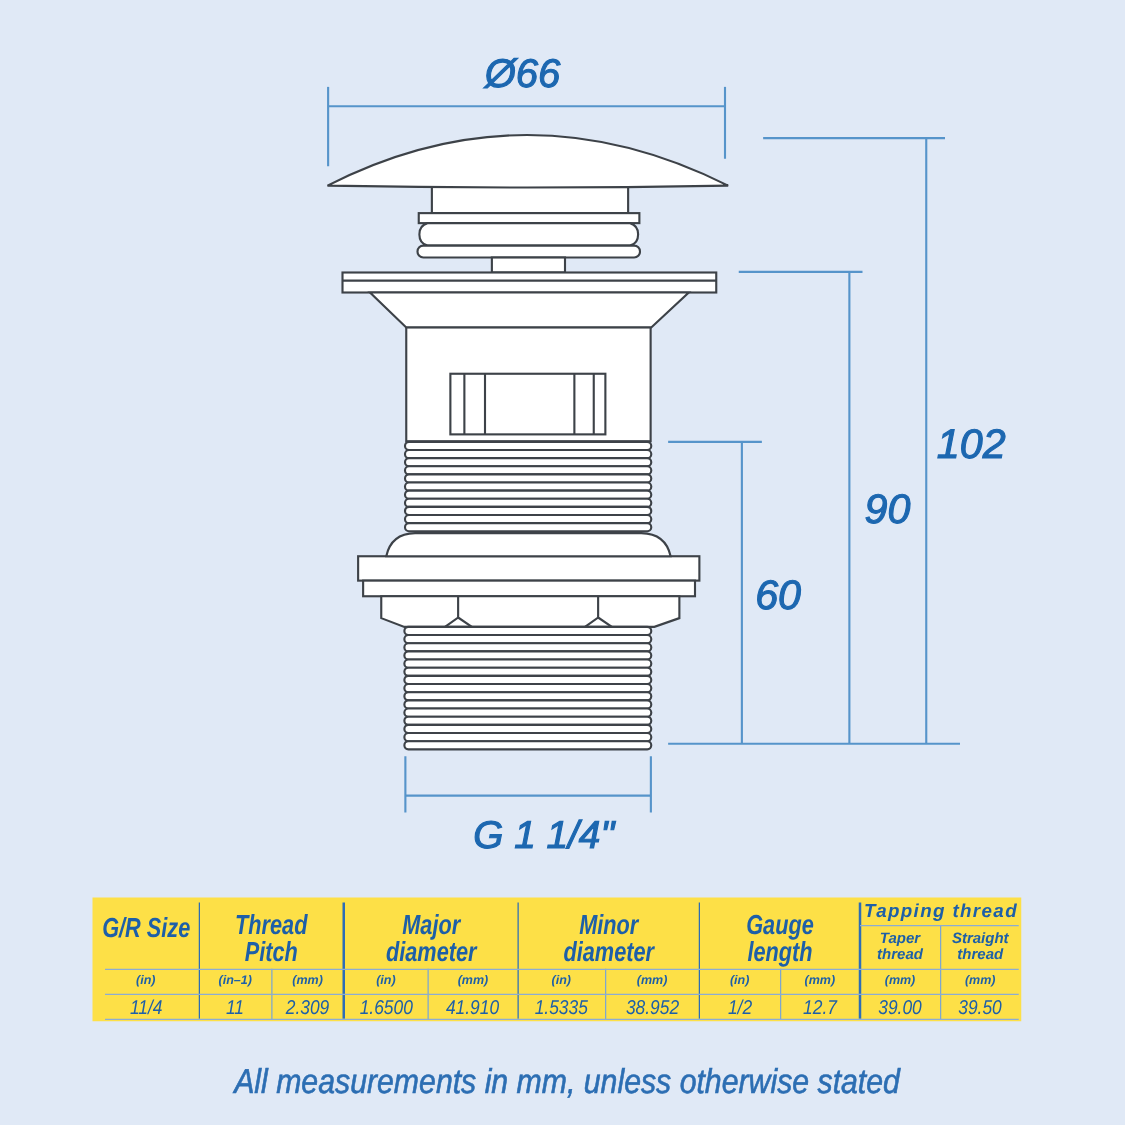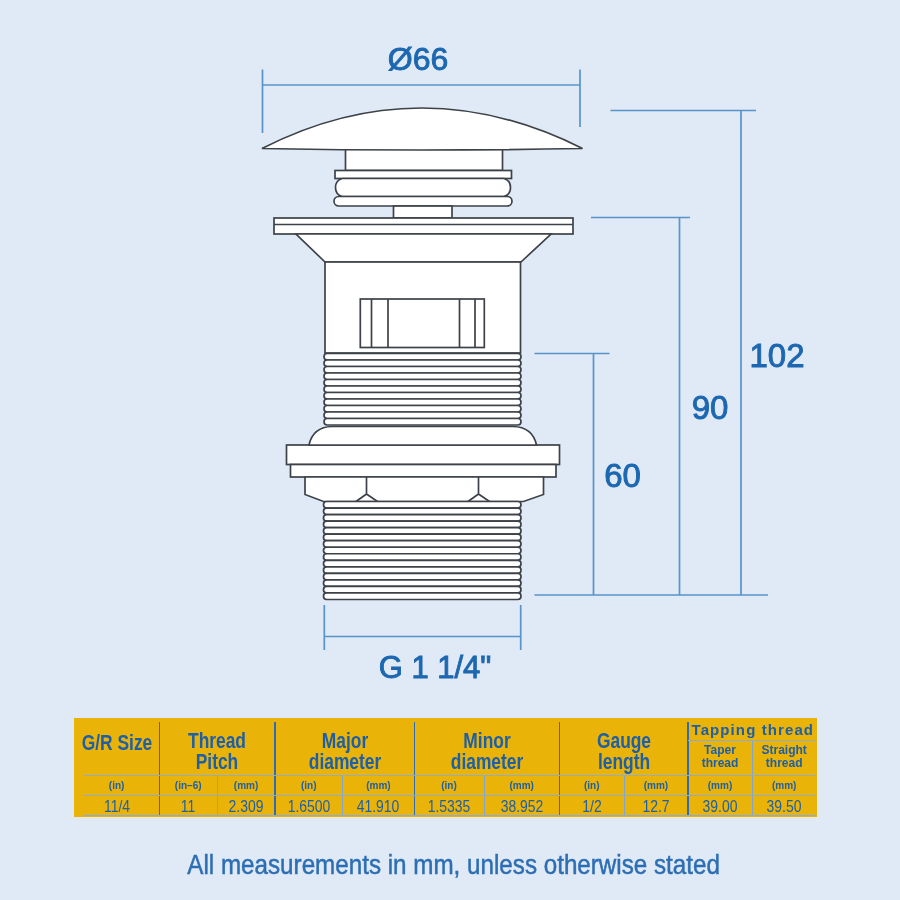--- a/index.html
+++ b/index.html
@@ -1,19 +1,19 @@
 <!DOCTYPE html>
 <html><head>
 <meta charset="utf-8">
 <style>
 html,body{margin:0;padding:0;}
 body{width:900px;height:900px;background:#e0e9f6;font-family:"Liberation Sans",sans-serif;overflow:hidden;}
-#stage{position:relative;width:900px;height:900px;}
+#stage{position:relative;width:900px;height:900px;font-style:italic;}
 svg{position:absolute;left:0;top:0;}
-.tbl{position:absolute;left:74px;top:717.5px;width:742.5px;height:99px;background:#eab308;}
+.tbl{position:absolute;left:74px;top:717.5px;width:742.5px;height:99px;background:#fde047;}
 .tbl .vmain{position:absolute;width:1.5px;top:4px;bottom:2px;background:#2e6db6;}
 .tbl .vsub{position:absolute;width:1px;background:#7ea6cf;}
 .tbl .hline{position:absolute;height:1px;left:10px;right:2px;background:#8cacd2;}
 .ct{position:absolute;transform:translate(-50%,-50%);text-align:center;color:#1d5fa8;white-space:nowrap;}
 .h1{font-size:22px;font-weight:bold;line-height:20.5px;transform:translate(-50%,-50%) scaleX(0.79);}
 .h2{font-size:15px;font-weight:bold;letter-spacing:1.1px;}
 .h3{font-size:12px;font-weight:bold;line-height:13px;}
 .un{font-size:10px;font-weight:bold;}
 .dt{font-size:16px;font-weight:normal;color:#1d5fa8;transform:translate(-50%,-50%) scaleX(0.87);}
 #caption{position:absolute;left:4px;top:849px;width:900px;text-align:center;font-size:27.5px;color:#2c6eb3;}
@@ -142,21 +142,21 @@
   <div class="ct h1" style="left:42.6px;top:25.5px;">G/R Size</div>
   <div class="ct h1" style="left:143.2px;top:33.5px;">Thread<br>Pitch</div>
   <div class="ct h1" style="left:270.7px;top:33.5px;">Major<br>diameter</div>
   <div class="ct h1" style="left:413px;top:33.5px;">Minor<br>diameter</div>
   <div class="ct h1" style="left:549.9px;top:33.5px;">Gauge<br>length</div>
   <div class="ct h2" style="left:678.8px;top:11.5px;">Tapping thread</div>
   <div class="ct h3" style="left:646px;top:39px;">Taper<br>thread</div>
   <div class="ct h3" style="left:710.2px;top:39px;text-align:center;">Straight<br>thread</div>
 
   <div class="ct un" style="left:42.6px;top:67px;">(in)</div>
-  <div class="ct un" style="left:114.2px;top:67px;">(in–6)</div>
+  <div class="ct un" style="left:114.2px;top:67px;">(in–1)</div>
   <div class="ct un" style="left:172.1px;top:67px;">(mm)</div>
   <div class="ct un" style="left:234.7px;top:67px;">(in)</div>
   <div class="ct un" style="left:304.4px;top:67px;">(mm)</div>
   <div class="ct un" style="left:375px;top:67px;">(in)</div>
   <div class="ct un" style="left:447.7px;top:67px;">(mm)</div>
   <div class="ct un" style="left:517.7px;top:67px;">(in)</div>
   <div class="ct un" style="left:581.9px;top:67px;">(mm)</div>
   <div class="ct un" style="left:646px;top:67px;">(mm)</div>
   <div class="ct un" style="left:710.2px;top:67px;">(mm)</div>
 

